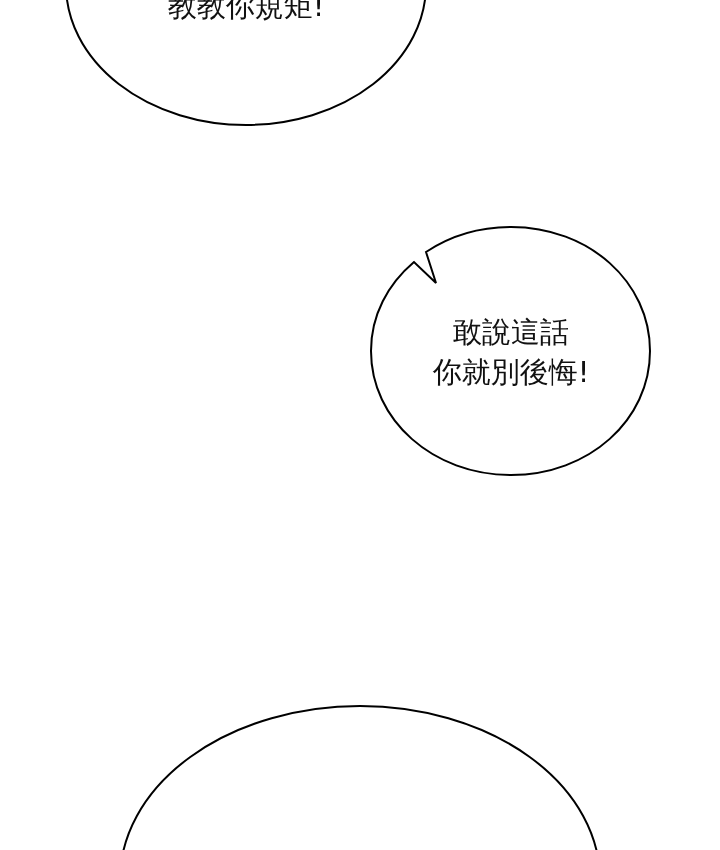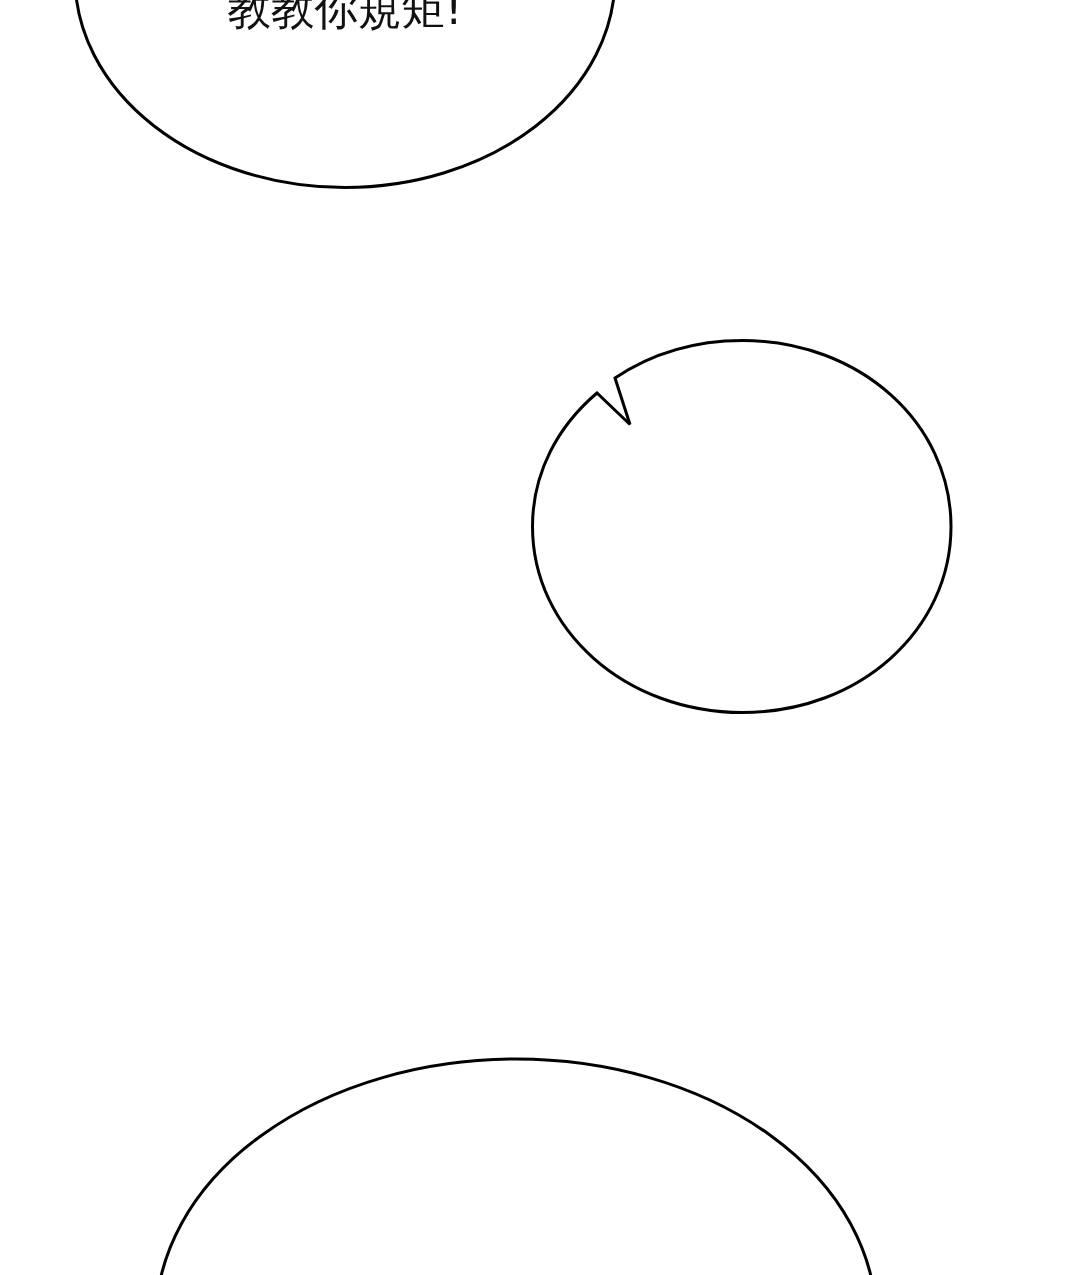--- a/index.html
+++ b/index.html
@@ -1,17 +1,17 @@
 <!DOCTYPE html>
 <html><head>
   <meta charset="utf-8">
   <style>
     html, body { margin: 0; padding: 0; background: #ffffff; }
     body { width: 720px; height: 850px; position: relative; overflow: hidden; }
-    .canvas { position: absolute; left: 0; top: 0; width: 656px; height: 850px; }
+    .canvas { position: absolute; left: 16px; top: 0; width: 656px; height: 850px; }
     .bubble-text {
       position: absolute;
       font-family: "DejaVu Sans", sans-serif;
       color: #111111;
       text-align: center;
       white-space: pre;
       line-height: 1.25;
     }
     #t1 { left: 50px; width: 360px; top: -12px; font-size: 29px; }
     #t2 { left: 360px; width: 270px; top: 312px; font-size: 29px; line-height: 40px; }
@@ -30,13 +30,15 @@
              C 634 420, 573 475, 495 475
              C 417 475, 355 420, 355 351
              C 355 315, 372 284, 398 262
              L 420 283
              Z" fill="#ffffff" stroke="#000000" stroke-width="2" stroke-linejoin="miter"></path>
 
     <ellipse cx="344" cy="880" rx="240" ry="174" fill="#ffffff" stroke="#000000" stroke-width="2"></ellipse>
   </svg>
 
   <div id="t1" class="bubble-text">教教你規矩!</div>
+  <div id="t2" class="bubble-text">敢說這話
+你就別後悔!</div>
 </div>
 
 </body></html>

